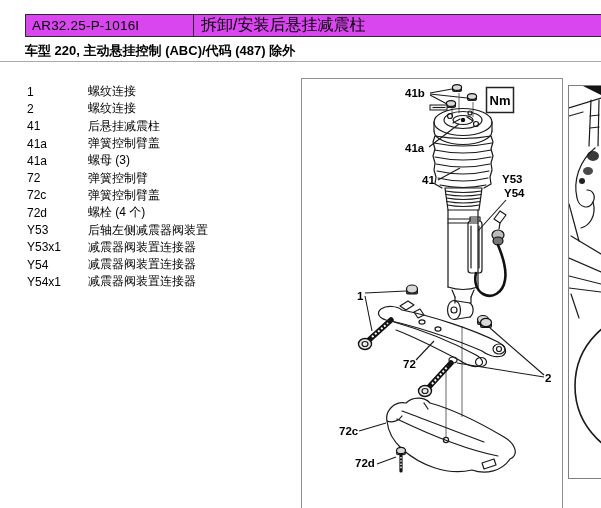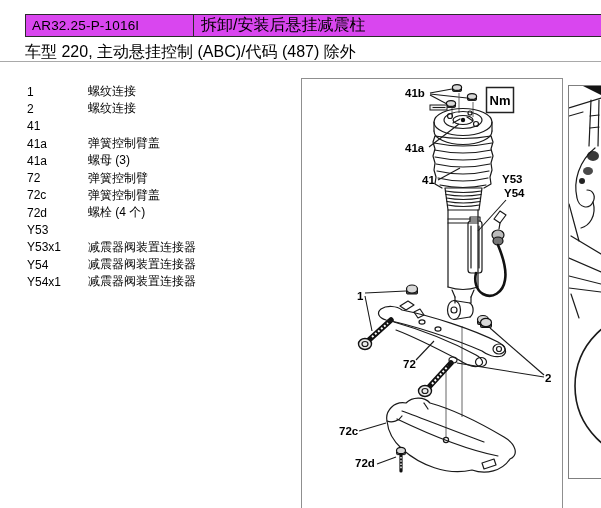--- a/index.html
+++ b/index.html
@@ -14,21 +14,21 @@
     border:1px solid #2b2b2b;display:flex;box-sizing:border-box;background:#d946ef;
   }
   .header-cell-code{
     width:168px;border-right:1px solid #2b2b2b;box-sizing:border-box;
     display:flex;align-items:center;padding:0 6px;font-size:13.5px;letter-spacing:.2px;
   }
   .header-cell-title{
     flex:1;display:flex;align-items:center;padding:0 7px;font-size:16px;
   }
   .subtitle{
-    position:absolute;left:25px;top:42px;font-size:16px;white-space:nowrap;
+    position:absolute;left:25px;top:42px;font-size:13px;white-space:nowrap;font-weight:bold;
   }
   .page-rule{
     position:absolute;left:0;top:61px;width:601px;height:0;
     border-top:1px solid #a9a9a9;
   }
   
   .parts-list{position:absolute;left:27px;top:83px;font-size:12px;}
   .part-row{display:flex;height:17.3px;align-items:center;white-space:nowrap;}
   .part-code{width:61px;flex:0 0 61px;}
   
@@ -69,20 +69,21 @@
   <div class="part-row">
       <span class="part-code">1</span>
       <span class="part-desc">螺纹连接</span>
     </div>
   <div class="part-row">
       <span class="part-code">2</span>
       <span class="part-desc">螺纹连接</span>
     </div>
   <div class="part-row">
       <span class="part-code">41</span>
+      <span class="part-desc">后悬挂减震柱</span>
     </div>
   <div class="part-row">
       <span class="part-code">41a</span>
       <span class="part-desc">弹簧控制臂盖</span>
     </div>
   <div class="part-row">
       <span class="part-code">41a</span>
       <span class="part-desc">螺母 (3)</span>
     </div>
   <div class="part-row">
@@ -92,20 +93,21 @@
   <div class="part-row">
       <span class="part-code">72c</span>
       <span class="part-desc">弹簧控制臂盖</span>
     </div>
   <div class="part-row">
       <span class="part-code">72d</span>
       <span class="part-desc">螺栓 (4 个)</span>
     </div>
   <div class="part-row">
       <span class="part-code">Y53</span>
+      <span class="part-desc">后轴左侧减震器阀装置</span>
     </div>
   <div class="part-row">
       <span class="part-code">Y53x1</span>
       <span class="part-desc">减震器阀装置连接器</span>
     </div>
   <div class="part-row">
       <span class="part-code">Y54</span>
       <span class="part-desc">减震器阀装置连接器</span>
     </div>
   <div class="part-row">

